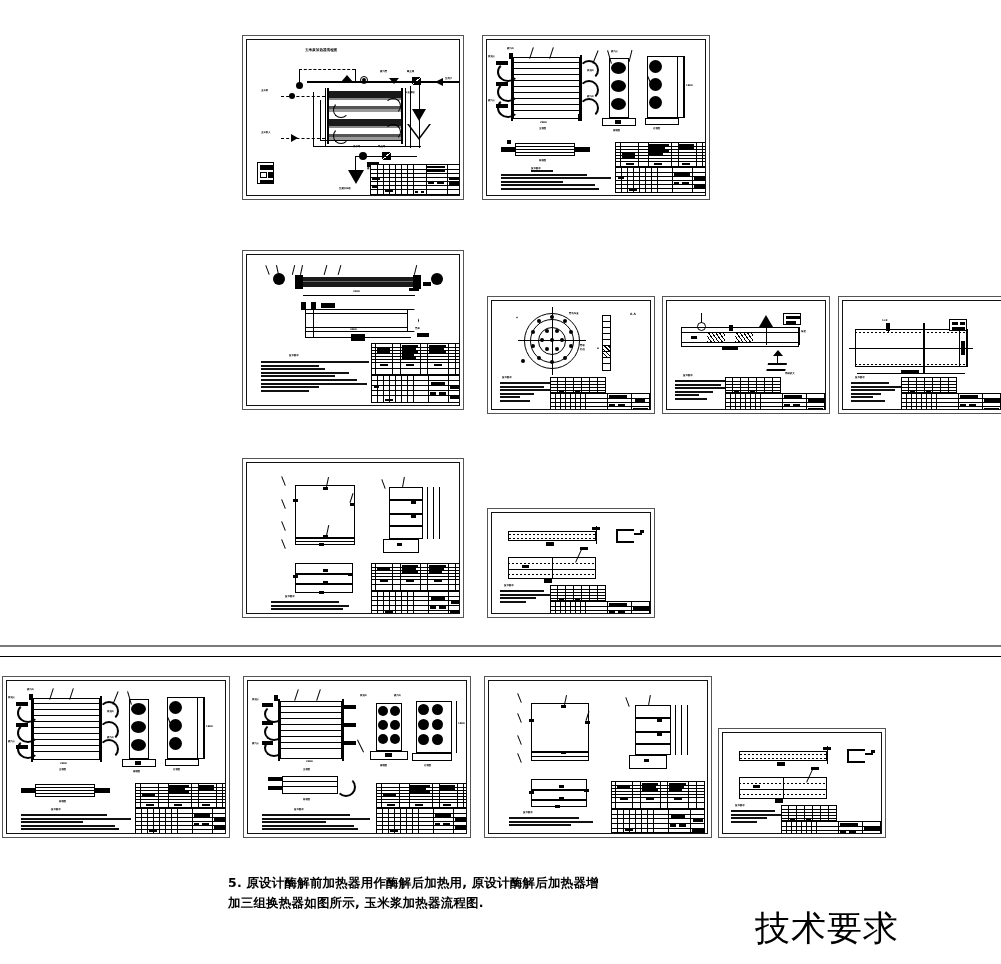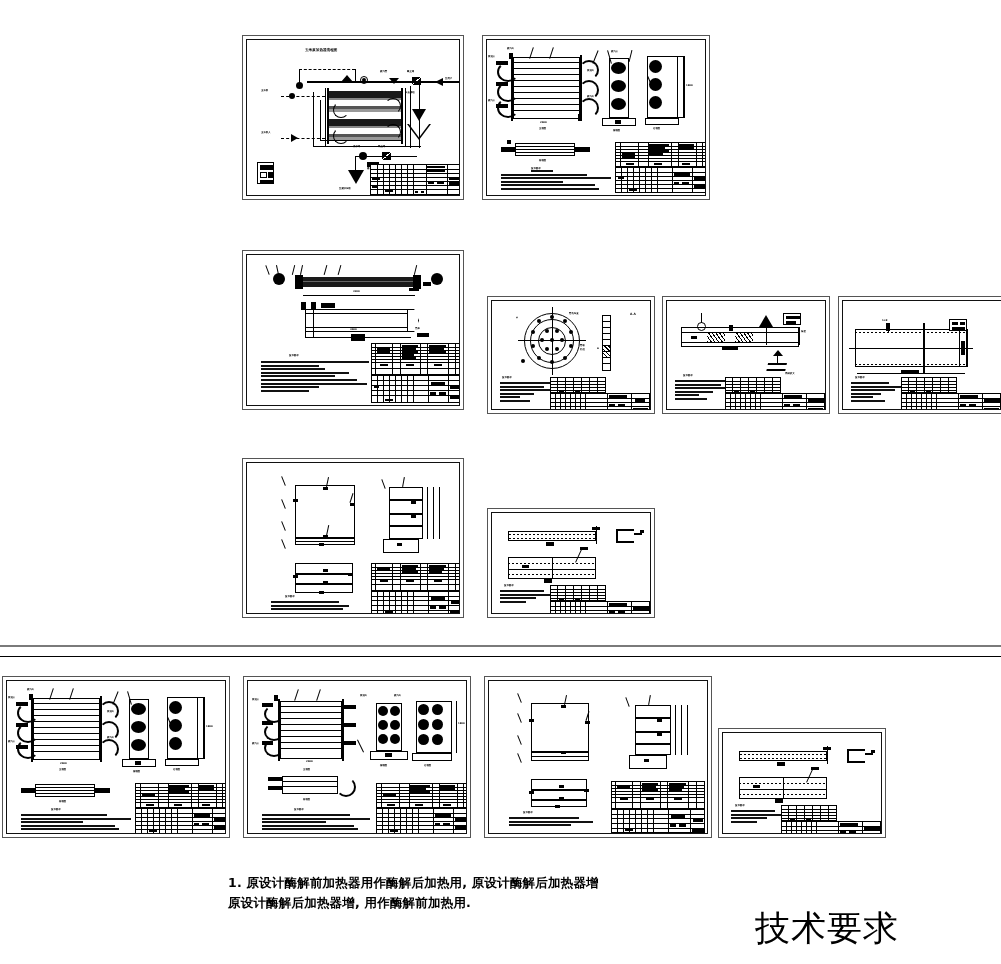--- a/index.html
+++ b/index.html
@@ -1229,16 +1229,16 @@
       <div class="c" style="left:80px;"></div>
       <div class="blob" style="left:58px;top:1px;width:18px;height:3px;"></div>
       <div class="blob" style="left:58px;top:9px;width:6px;height:3px;"></div>
       <div class="blob" style="left:67px;top:9px;width:7px;height:3px;"></div>
       <div class="blob" style="left:82px;top:5px;width:16px;height:3px;"></div>
 
     </div>
   </div>
 </div>
 
-<div class="cn-note" style="left:228px;top:875px;font-size:12.5px;letter-spacing:0.2px;">1. 原设计酶解前加热器用作酶解后加热用, 原设计酶解后加热器增</div>
-<div class="cn-note" style="left:228px;top:895px;font-size:12.5px;letter-spacing:0.2px;">原设计酶解后加热器增, 用作酶解前加热用.</div>
+<div class="cn-note" style="left:228px;top:875px;font-size:12.5px;letter-spacing:0.2px;">5. 原设计酶解前加热器用作酶解后加热用, 原设计酶解后加热器增</div>
+<div class="cn-note" style="left:228px;top:895px;font-size:12.5px;letter-spacing:0.2px;">加三组换热器如图所示, 玉米浆加热器流程图.</div>
 
 <div class="cn-title" style="left:755px;top:905px;font-size:35px;letter-spacing:1px;">技术要求</div>
 
 </body></html>

